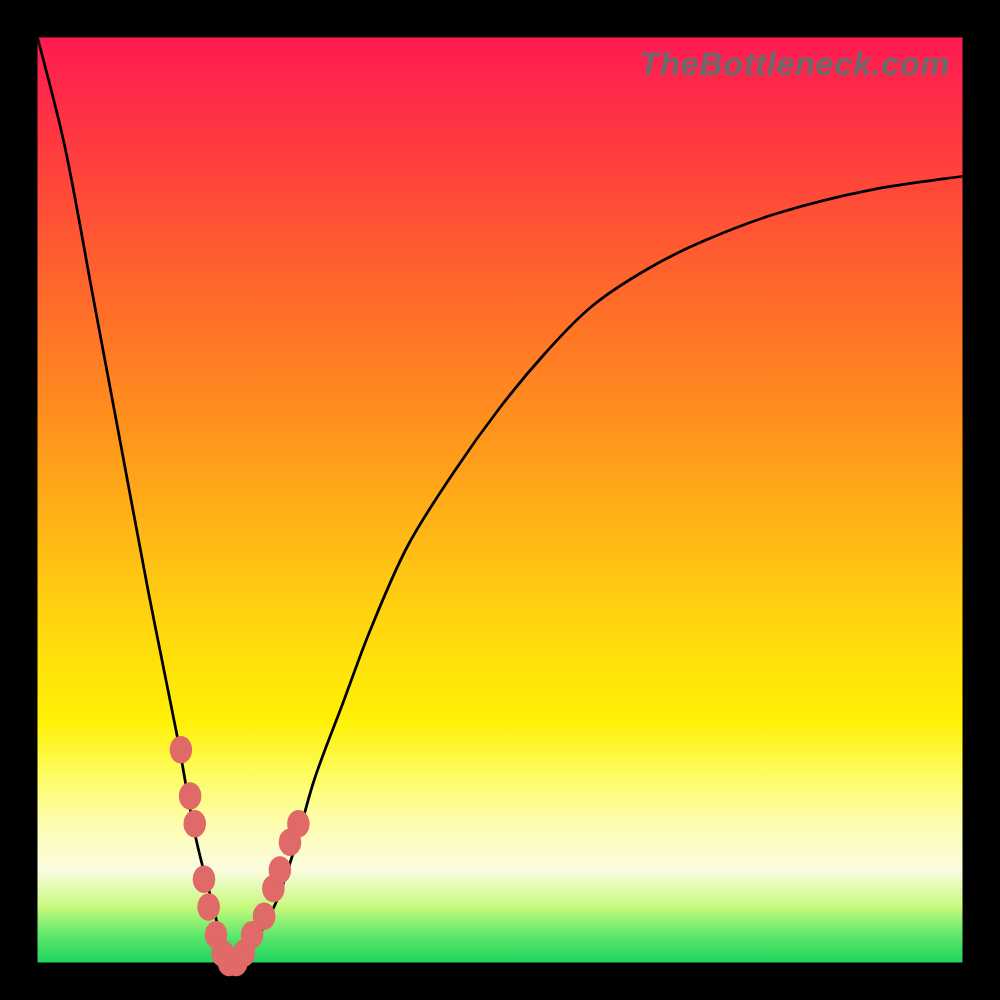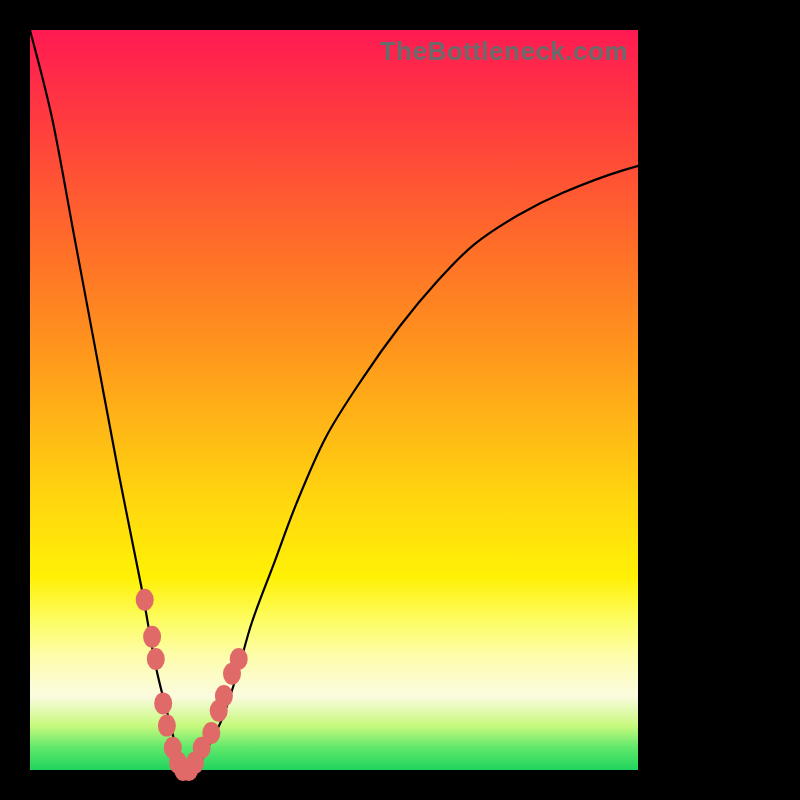--- a/index.html
+++ b/index.html
@@ -13,39 +13,40 @@
   .outer {
     width: 800px;
     height: 800px;
     background: #000000;
     position: relative;
   }
   .plot {
     position: absolute;
     left: 30px;
     top: 30px;
-    width: 608px;
+    width: 740px;
     height: 740px;
     
     background: linear-gradient(
       to bottom,
       #ff1a52 0%,
       #ff3b3f 12%,
       #ff6a2a 28%,
       #ff8c1f 40%,
       #ffb217 52%,
       #ffd80e 64%,
       #fff106 74%,
       #fdfd66 80%,
       #fdfdb0 85%,
       #fbfbe0 90%,
       #c7f97d 94%,
       #5fe86b 97%,
       #1fd45d 100%
     );
+    font-style: italic;
   }
   .watermark {
     position: absolute;
     top: 6px;
     right: 10px;
     font-size: 26px;
     font-weight: 600;
     color: #6b6b6b;
     letter-spacing: 0.5px;
     user-select: none;

